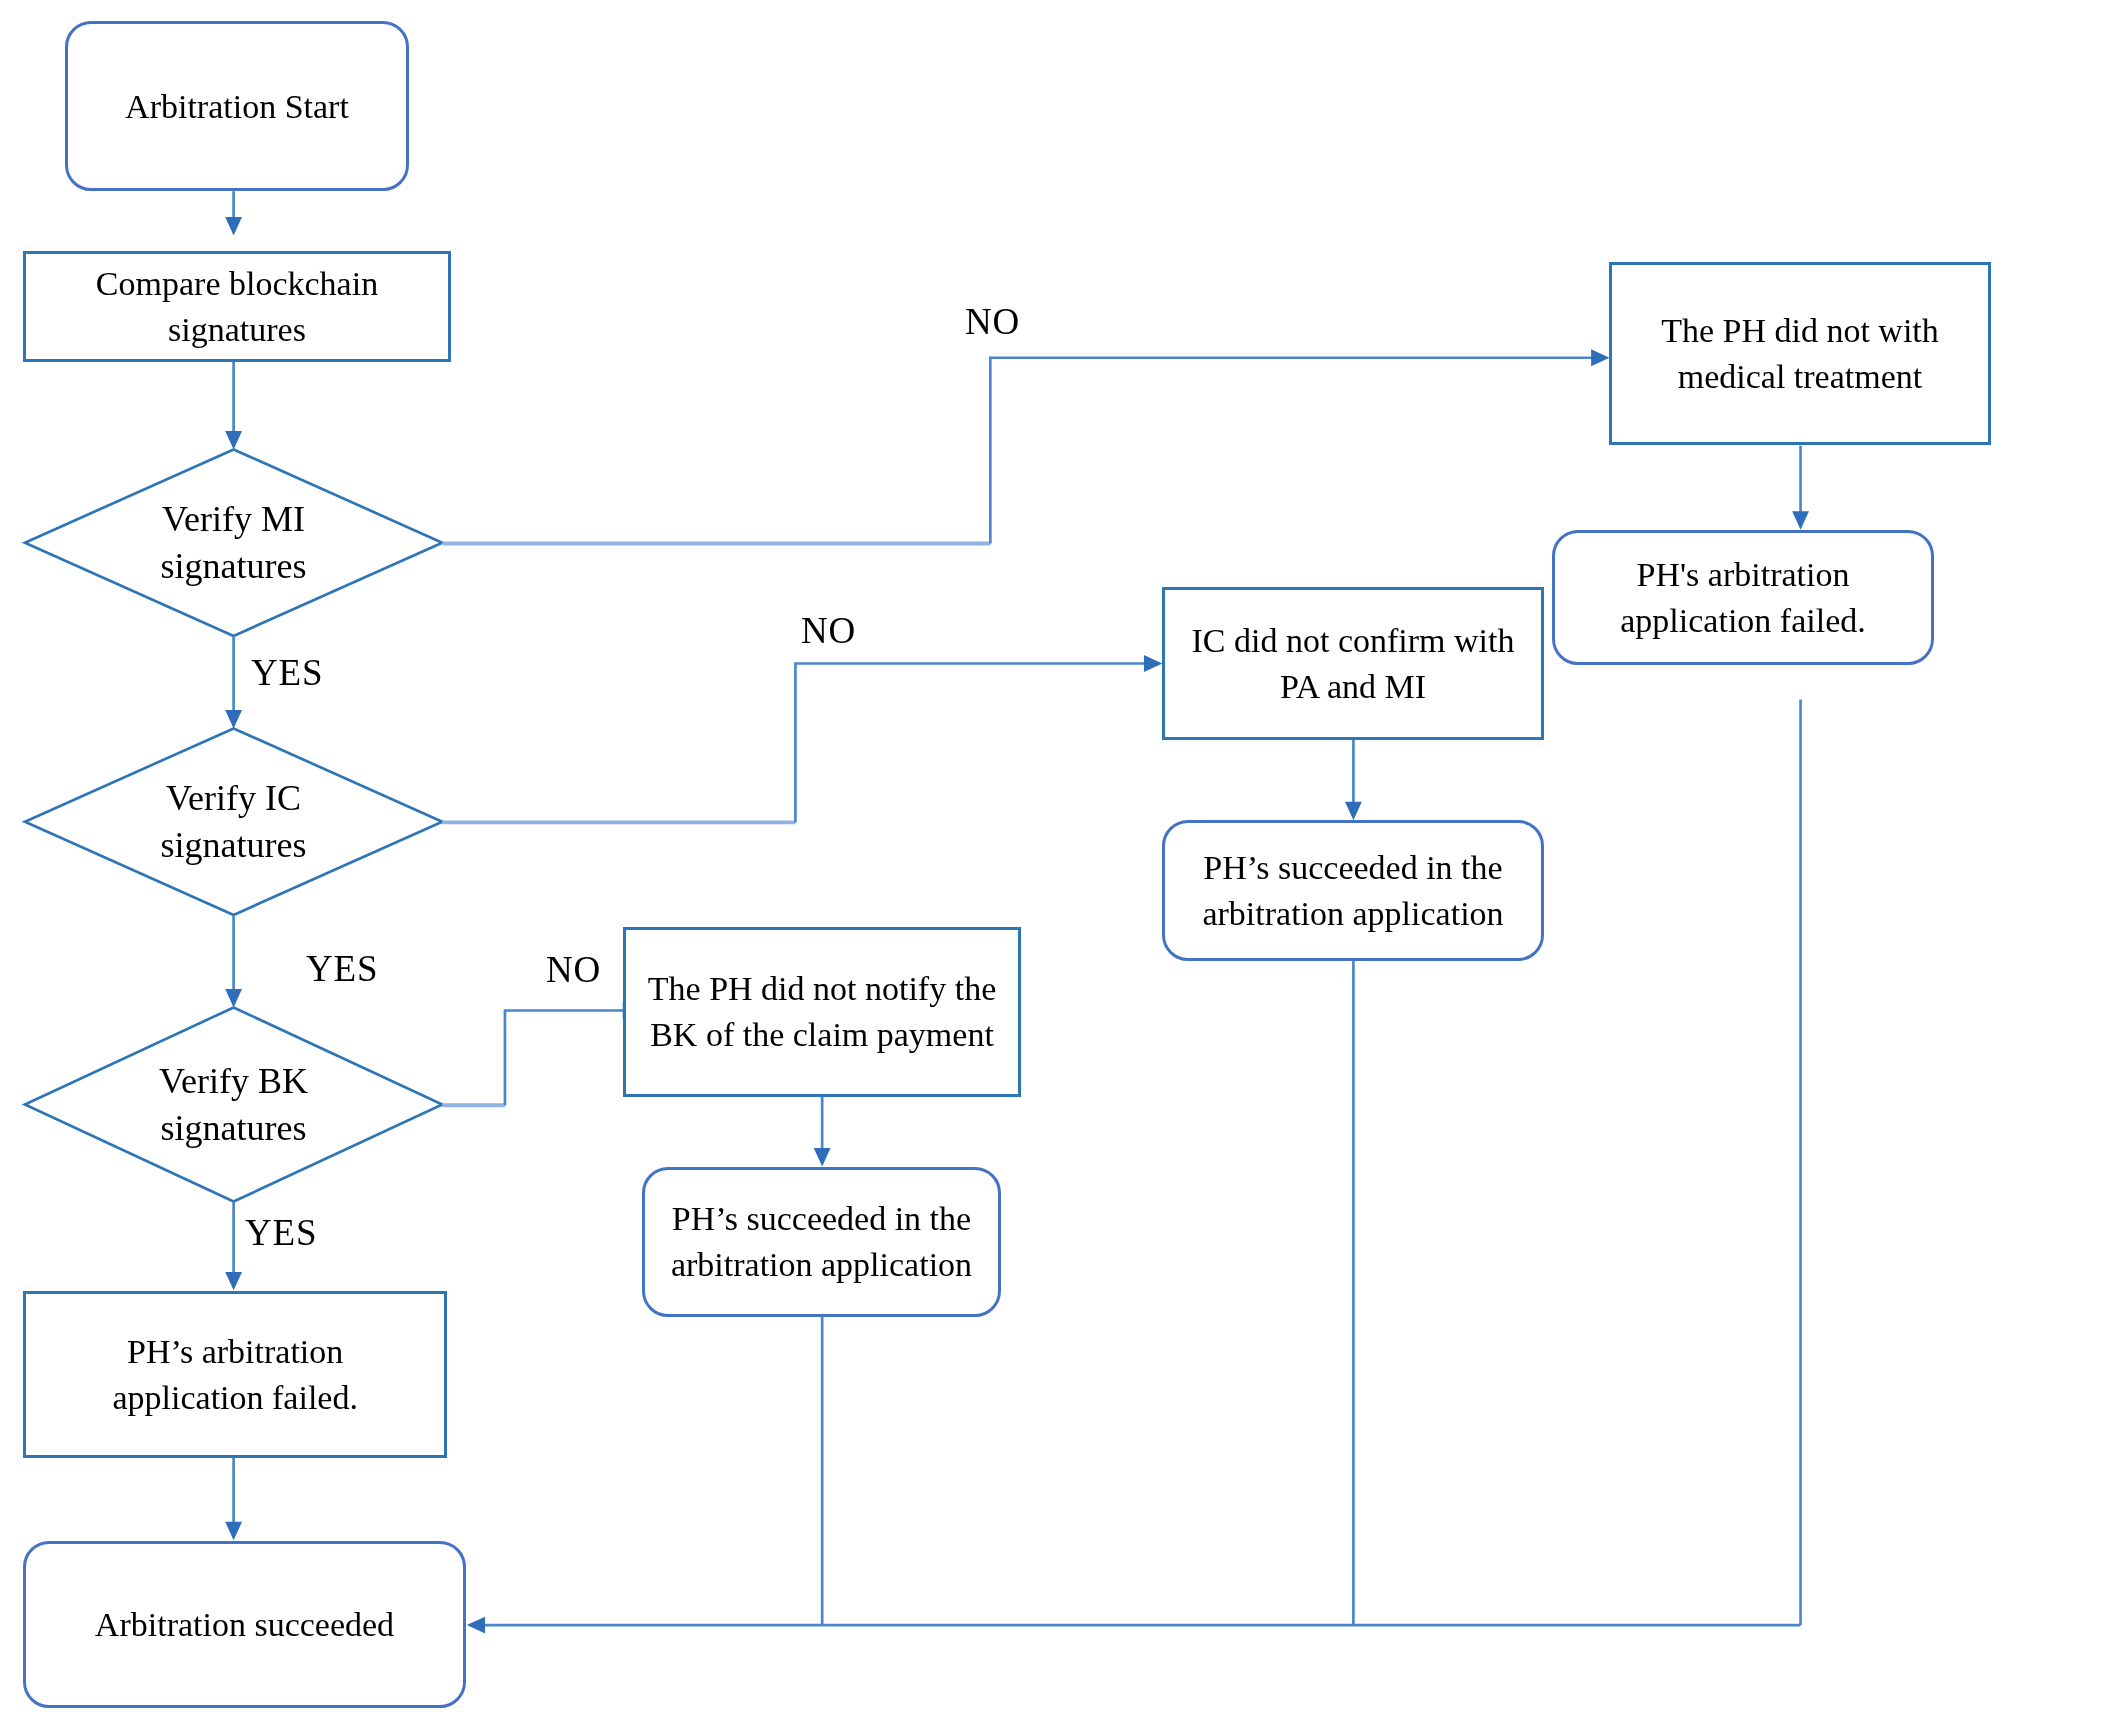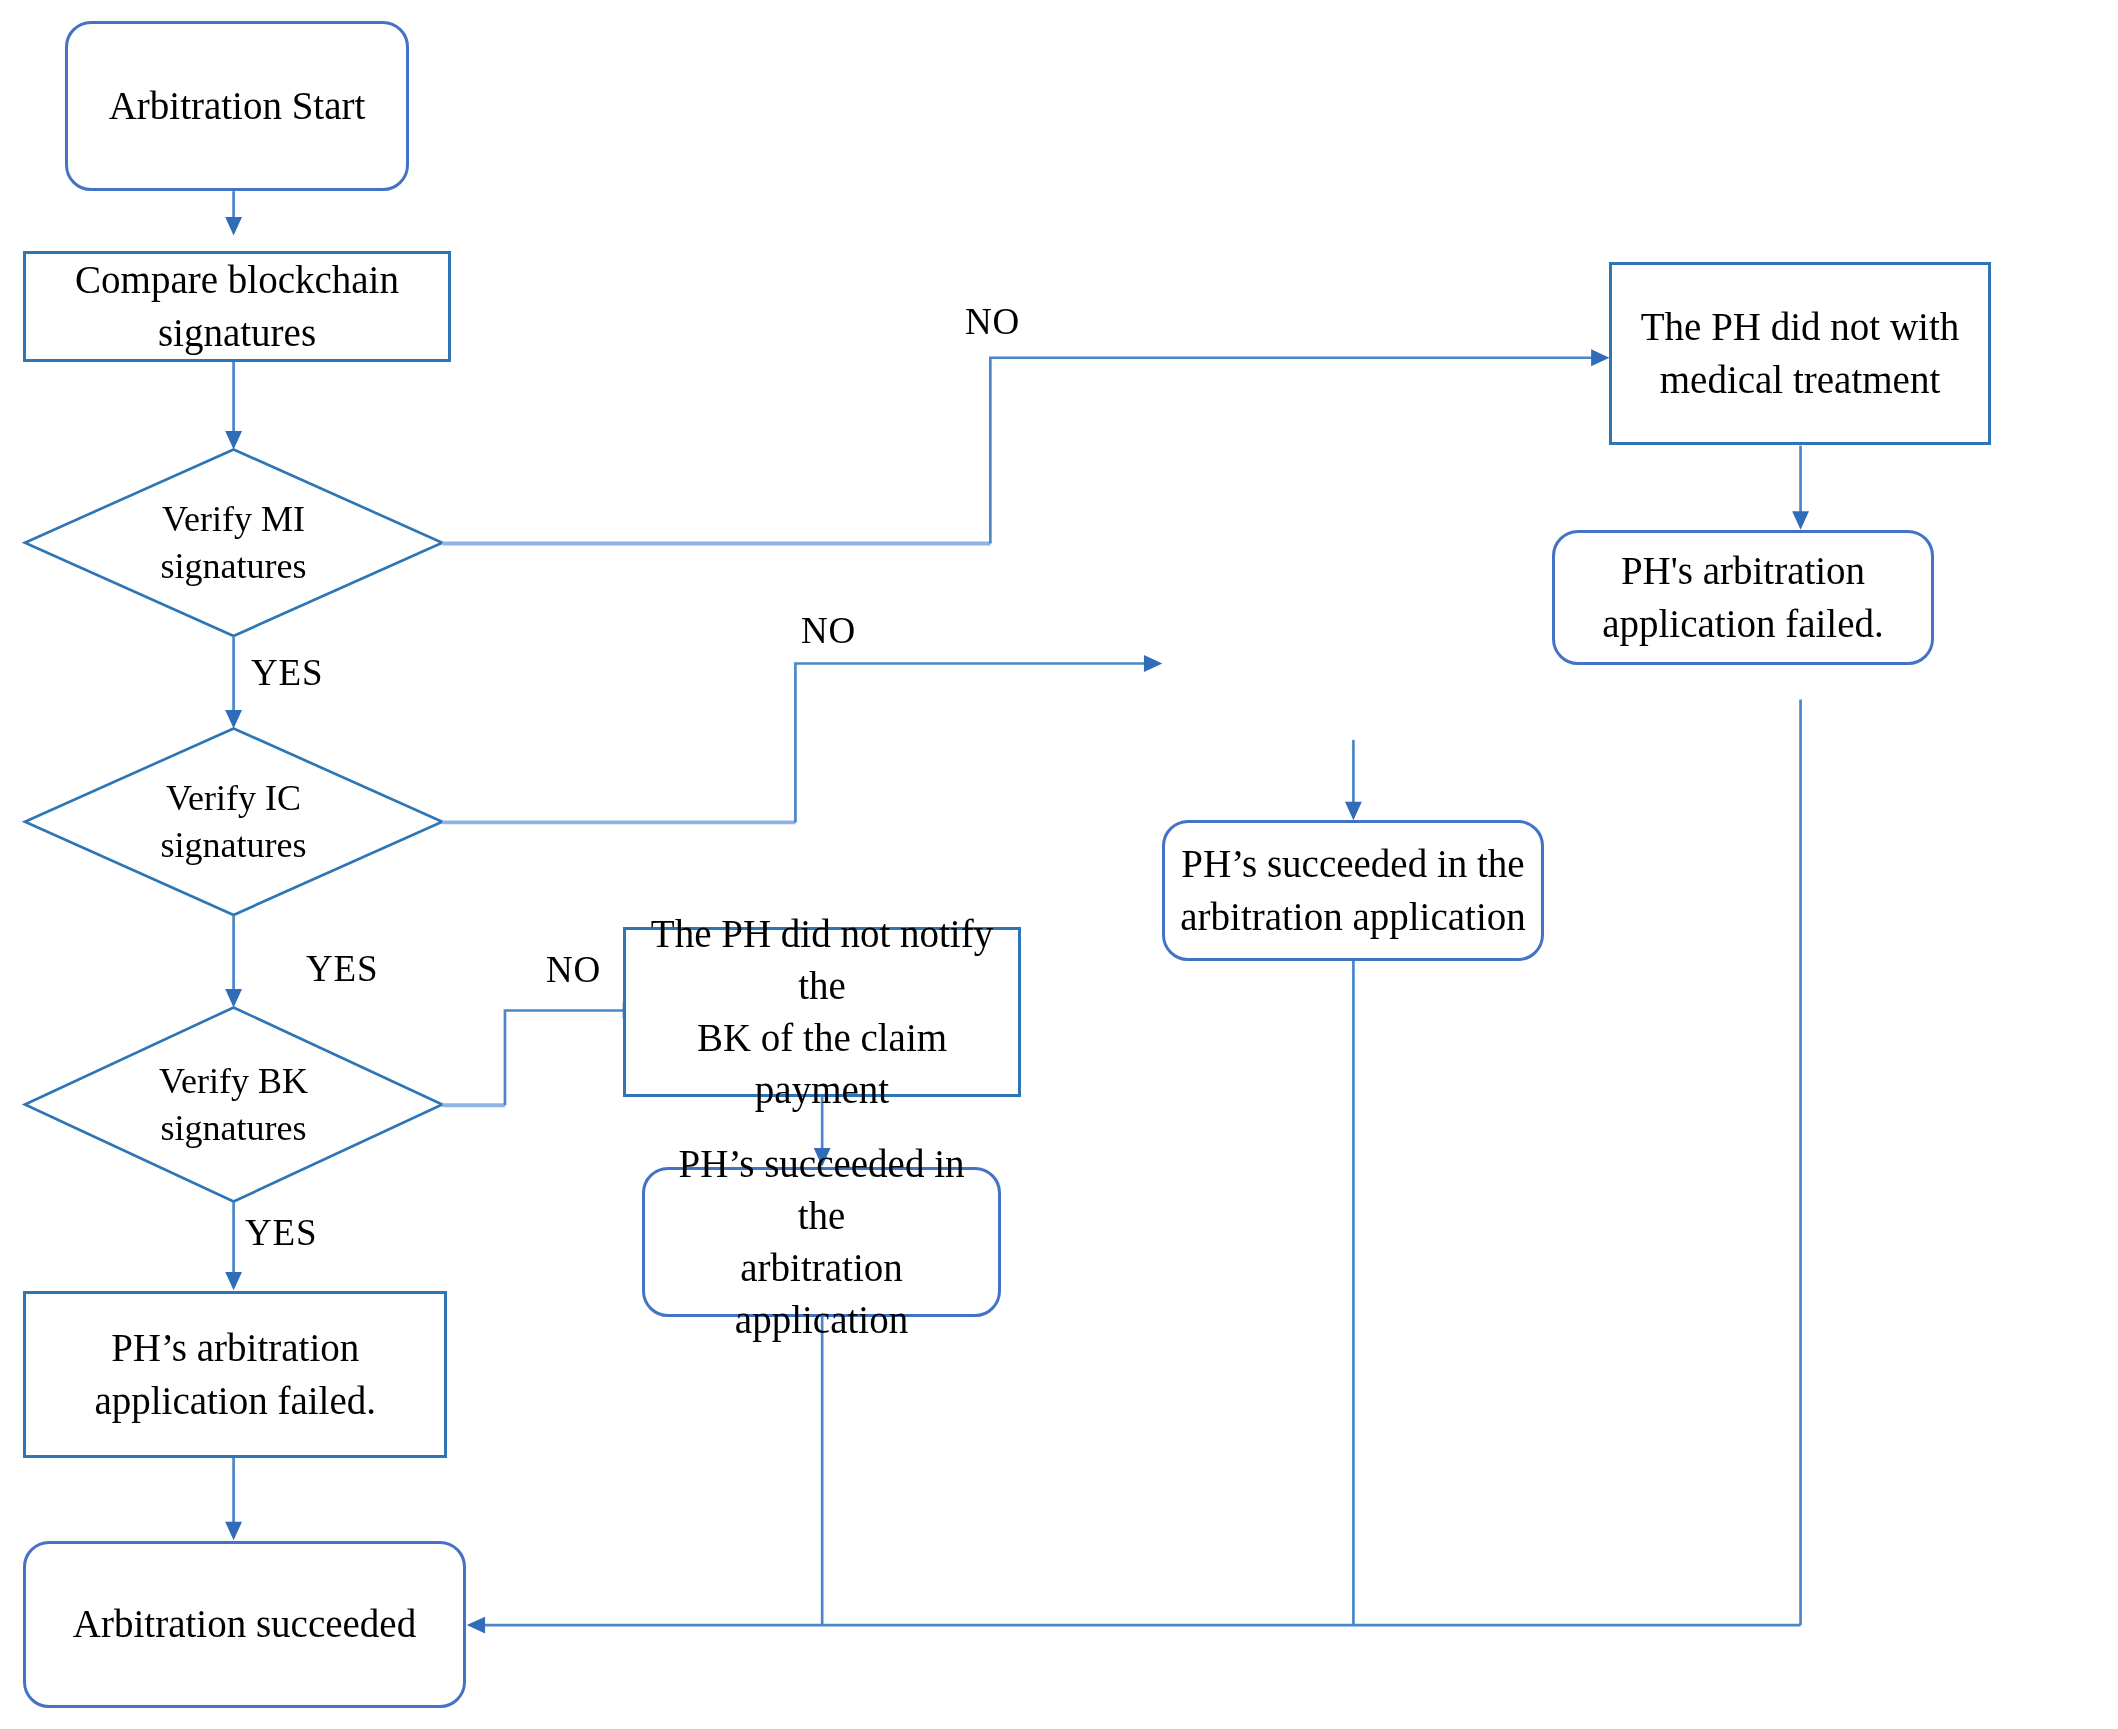--- a/index.html
+++ b/index.html
@@ -8,21 +8,21 @@
     width:2119px;height:1729px;
     background:#ffffff;
     font-family:"Liberation Serif", serif;
     color:#000;
   }
   svg.wires{position:absolute;left:0;top:0;width:2119px;height:1729px;}
   .node{
     position:absolute;
     display:flex;align-items:center;justify-content:center;
     text-align:center;
-    font-size:39px;line-height:1.34;
+    font-size:34px;line-height:1.34;
     white-space:pre-line;
     background:#ffffff;
     box-sizing:border-box;
     padding:4.6px 7.6px;
   }
   .rect{border:3.1px solid #2e75b6;}
   .rounded{border:3.1px solid #4472c4;border-radius:26px;}
   .diamond-label{
     position:absolute;
     display:flex;align-items:center;justify-content:center;
@@ -115,20 +115,22 @@
 application failed.</div>
 
   <div class="node rounded" style="left:23px;top:1541px;width:443px;height:167px;">Arbitration succeeded</div>
 
   <div class="node rect" style="left:623px;top:927px;width:398px;height:170px;">The PH did not notify the
 BK of the claim payment</div>
 
   <div class="node rounded" style="left:642px;top:1167px;width:359px;height:150px;">PH’s succeeded in the
 arbitration application</div>
 
+  <div class="node rect" style="left:1162px;top:587px;width:382px;height:153px;">IC did not confirm with
+PA and MI</div>
 
   <div class="node rounded" style="left:1162px;top:820px;width:382px;height:141px;">PH’s succeeded in the
 arbitration application</div>
 
   <div class="node rect" style="left:1609px;top:262px;width:382px;height:183px;">The PH did not with
 medical treatment</div>
 
   <div class="node rounded" style="left:1552px;top:530px;width:382px;height:135px;">PH's arbitration
 application failed.</div>
 

